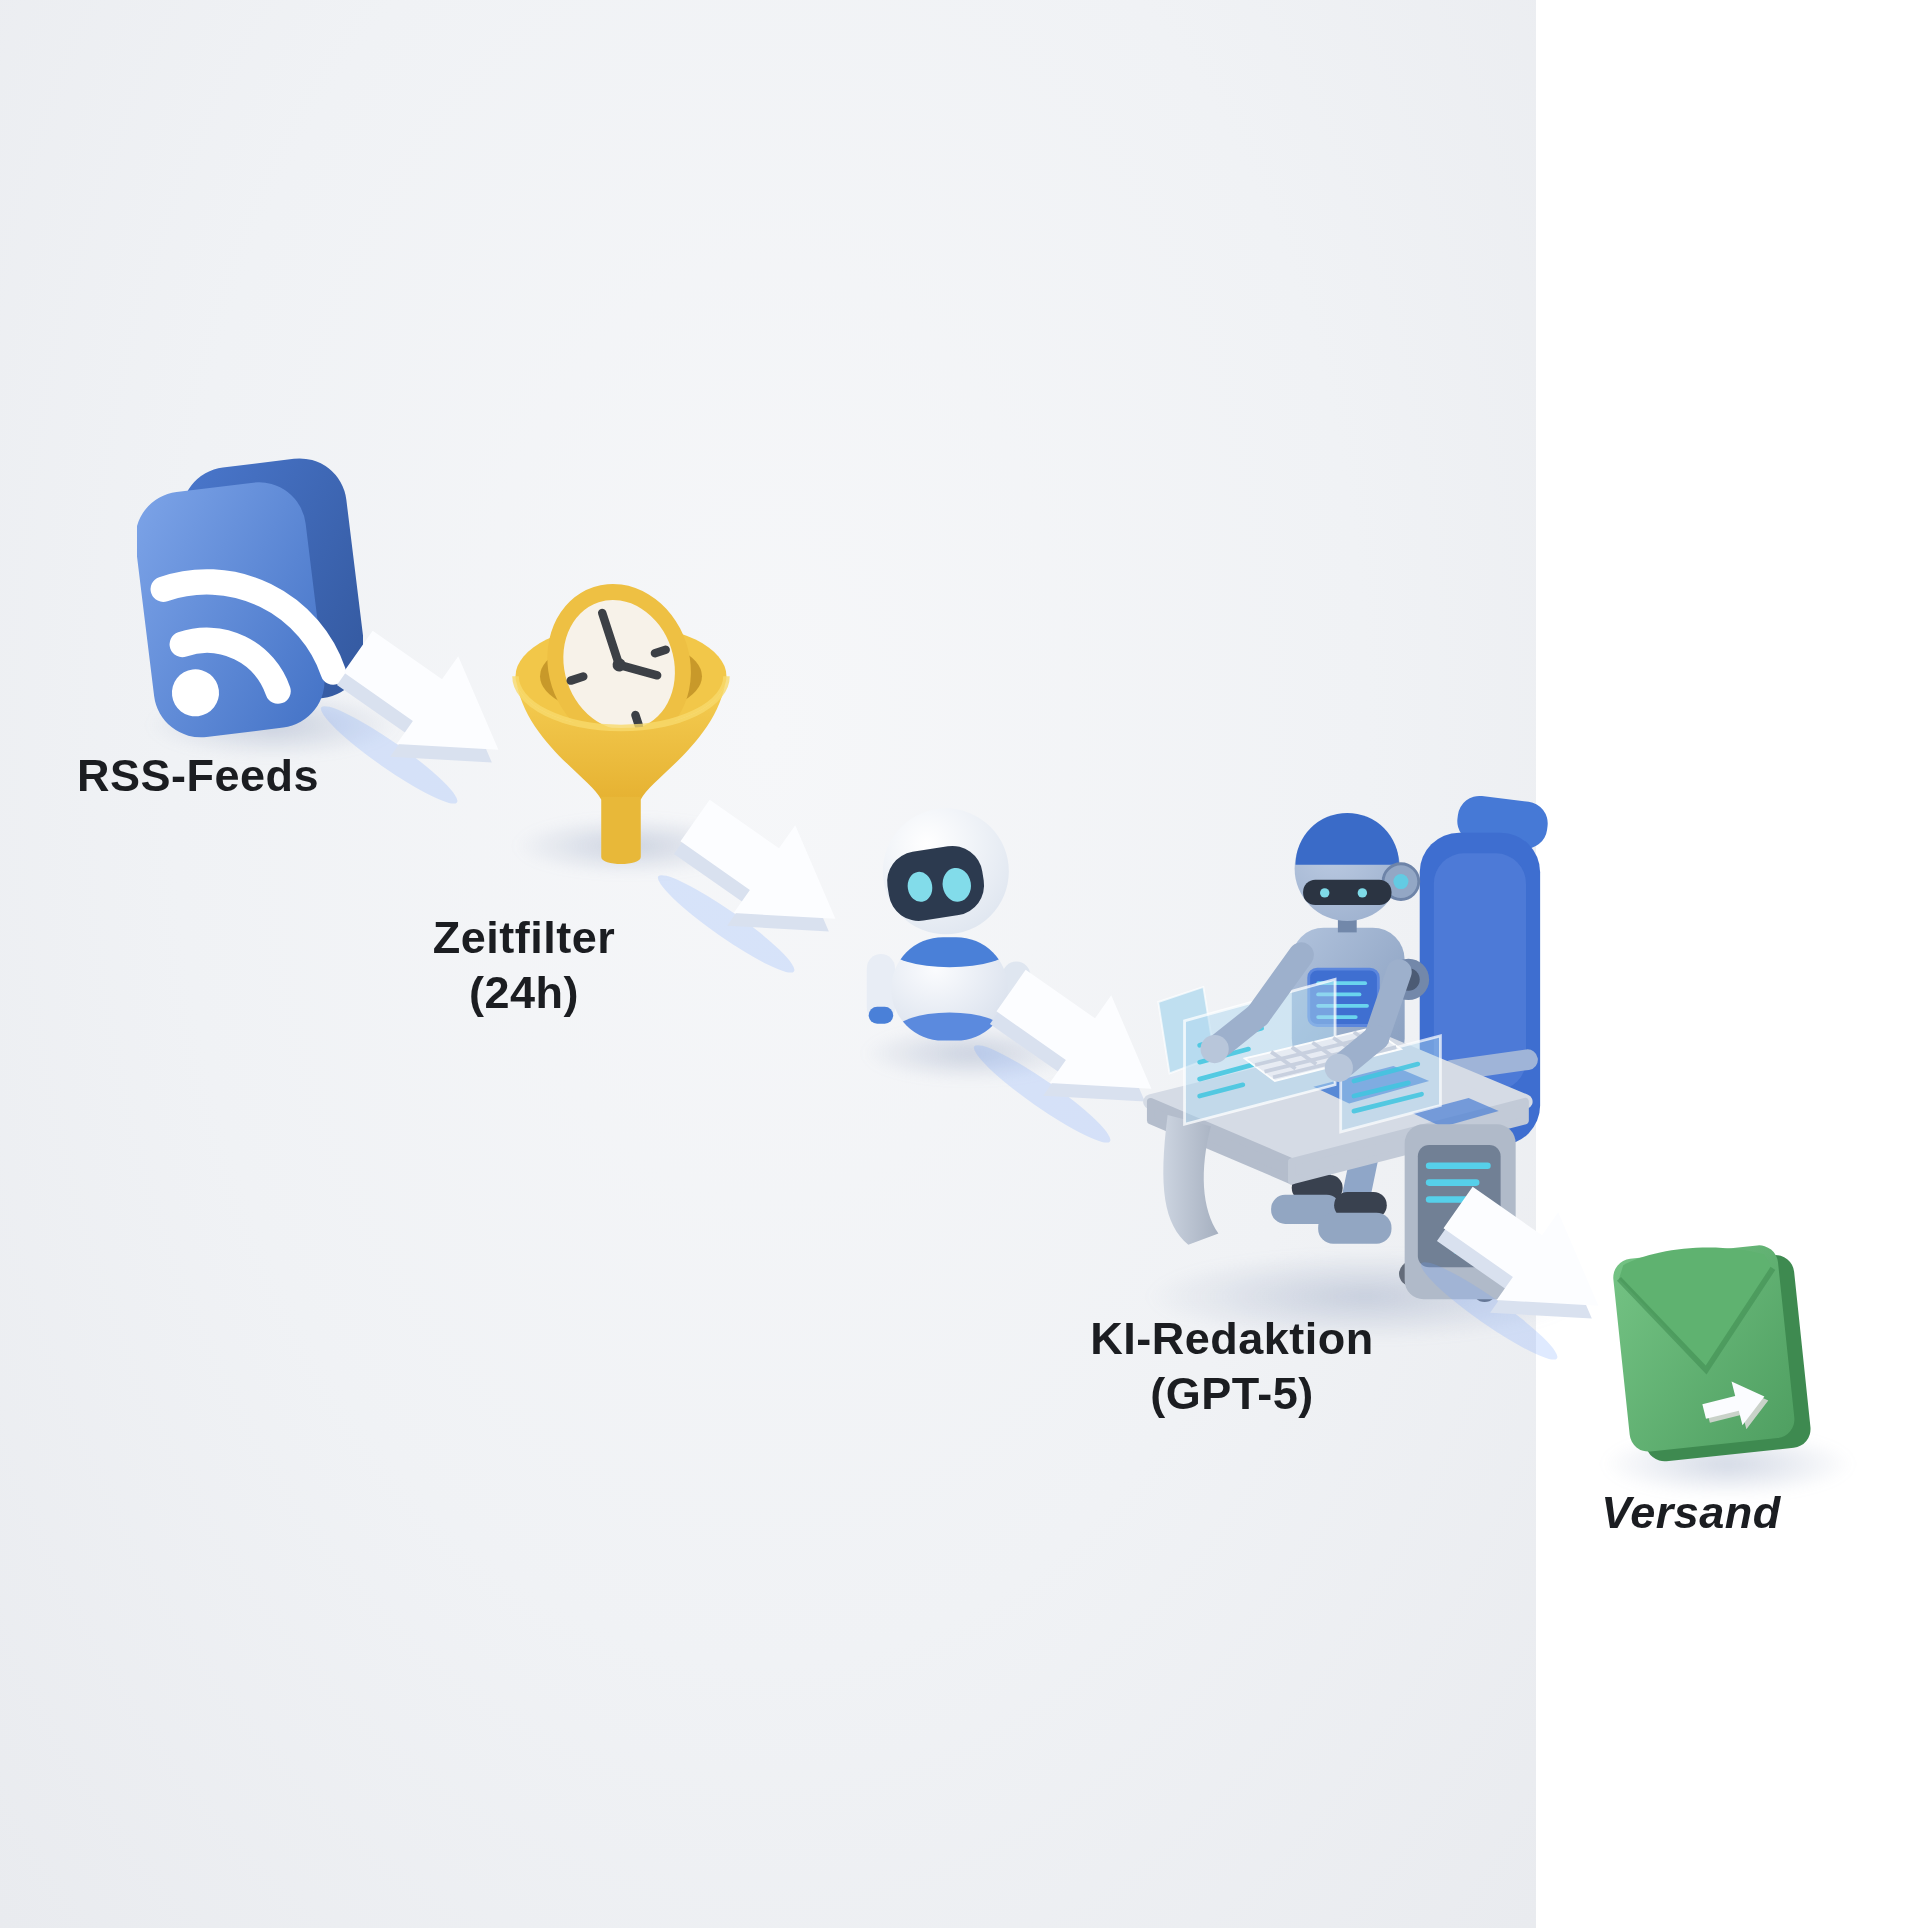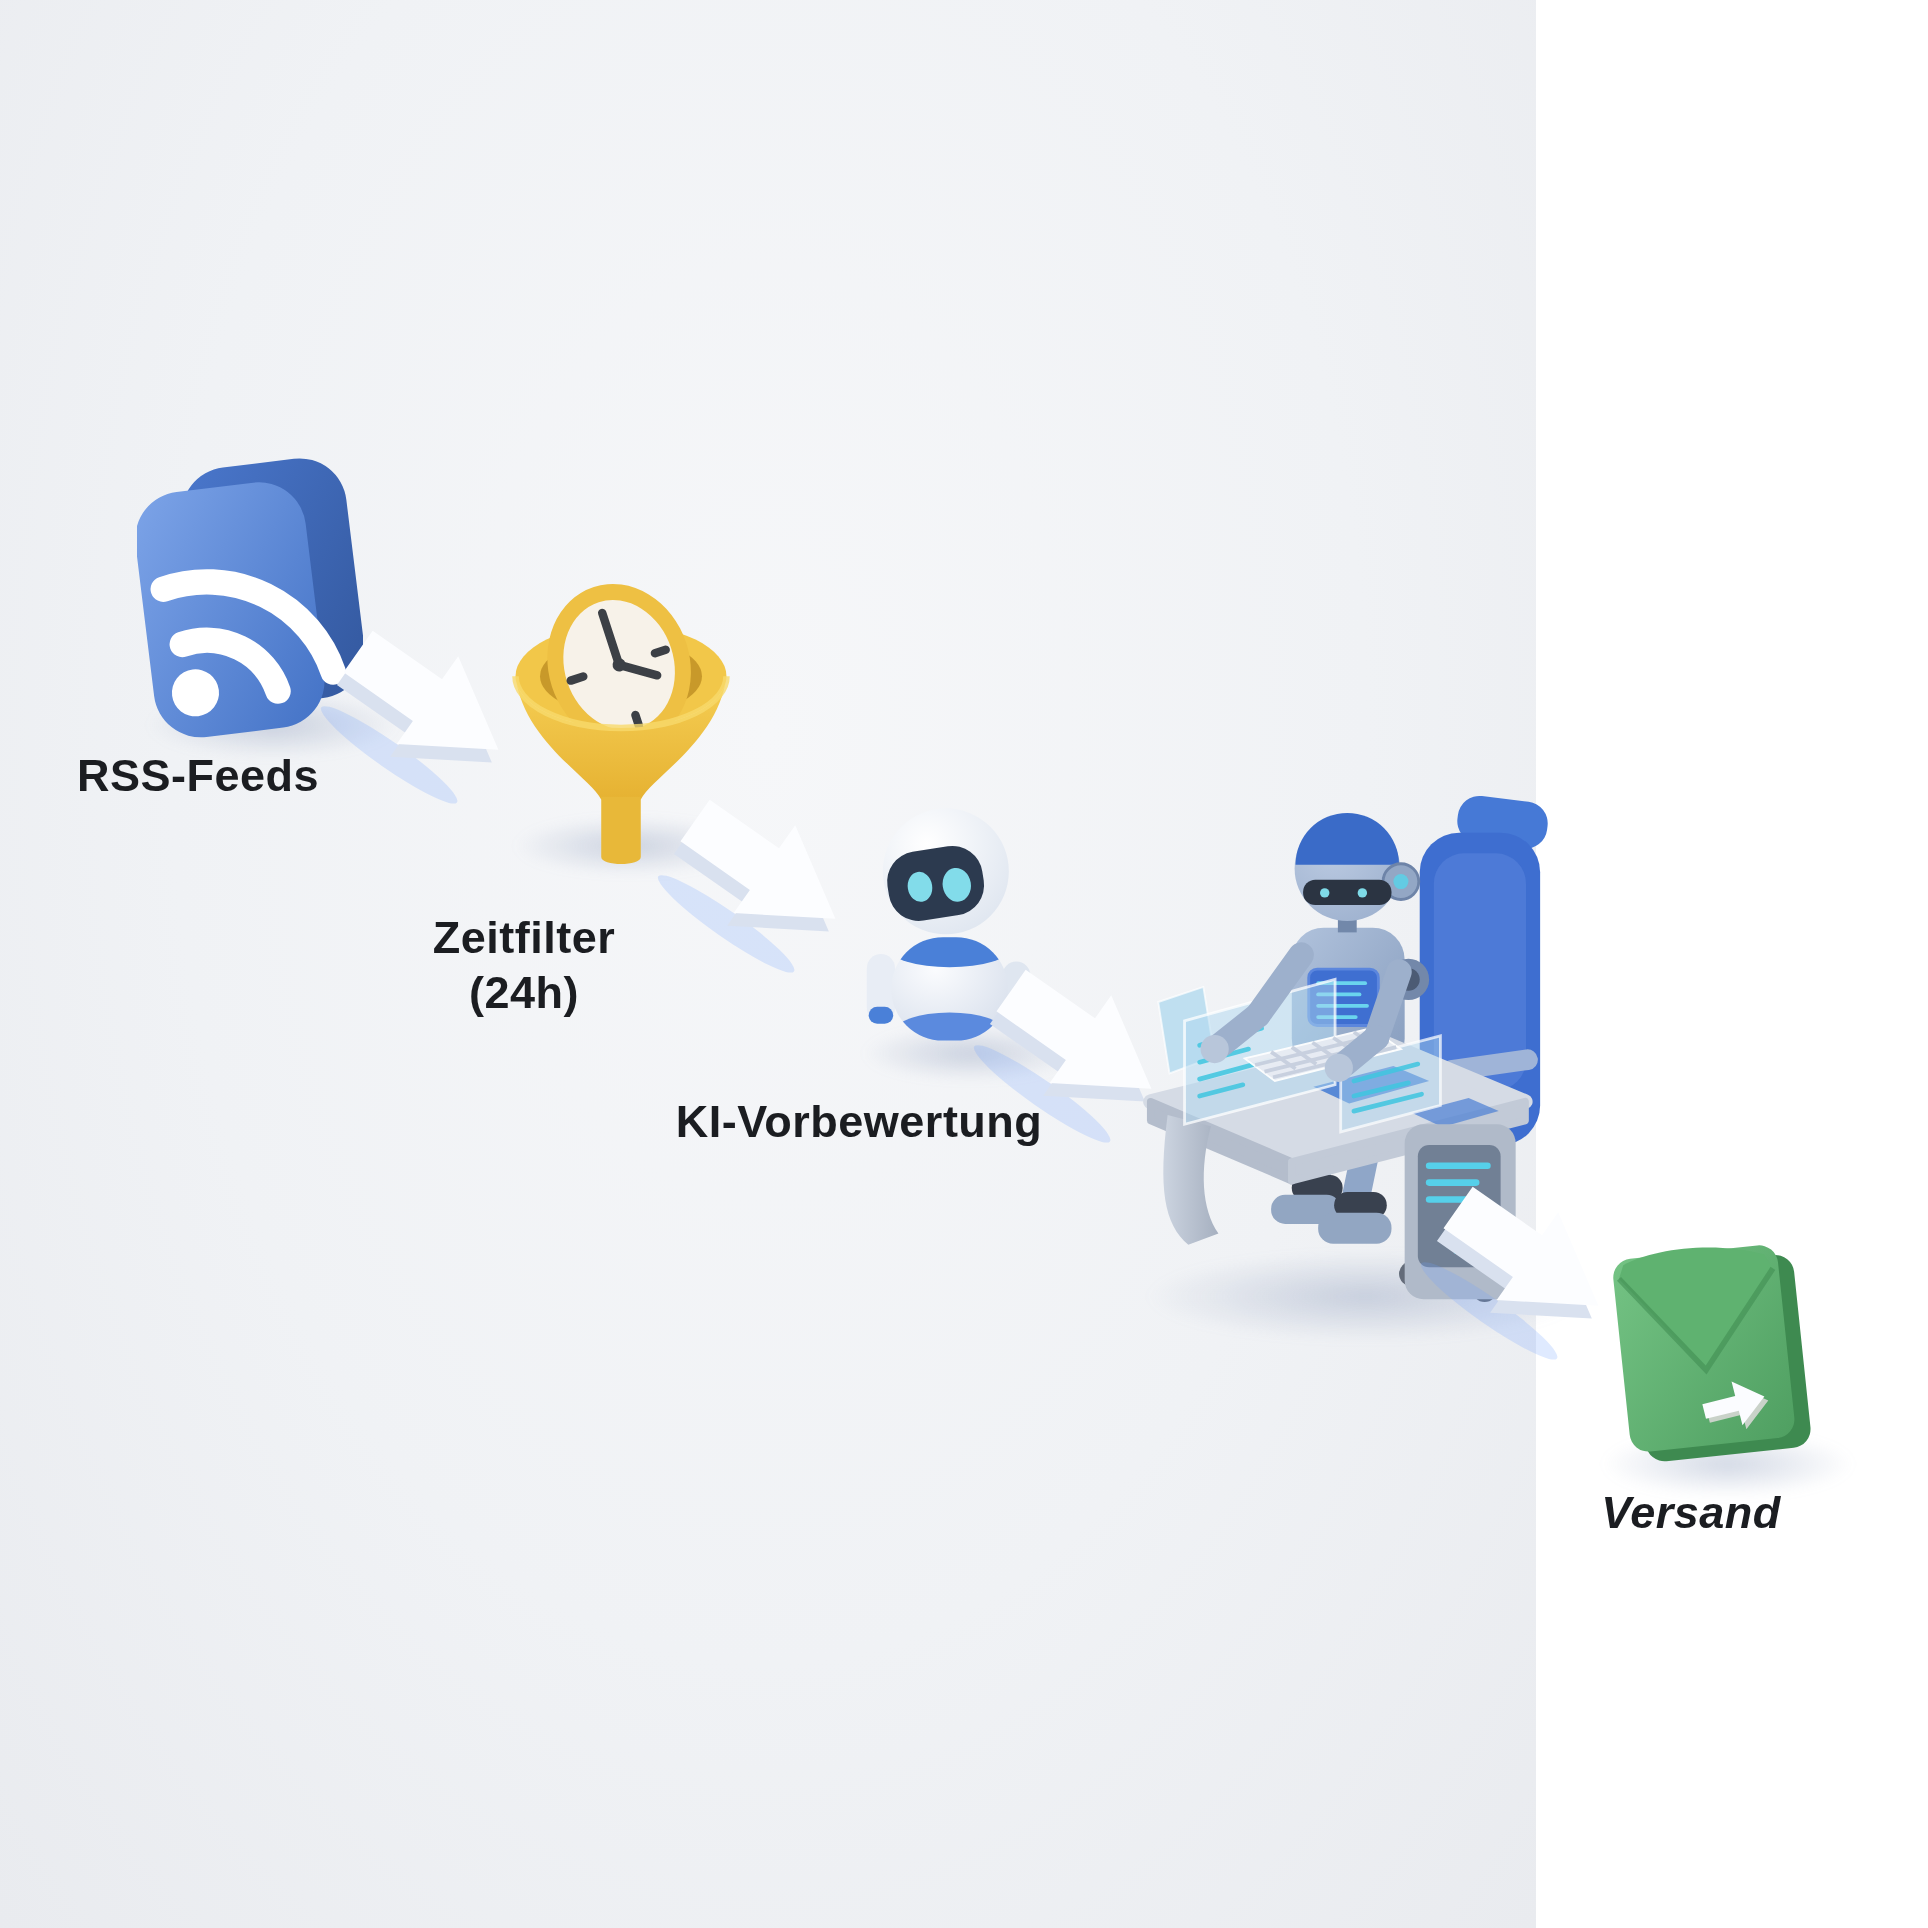--- a/index.html
+++ b/index.html
@@ -322,22 +322,25 @@
   <div class="label" style="left:198px;top:749px;">
     <span>RSS-Feeds</span>
   </div>
 
   <div class="label" style="left:524px;top:911px;">
     <div>Zeitfilter</div>
     <div>(24h)</div>
   </div>
 
   <div class="label" style="left:859px;top:1095px;">
-    <div>KI-Vorbewertung</div>
-  </div>
-
+  </div>
+
+  <div class="label" style="left:1232px;top:1312px;">
+    <div>KI-Redaktion</div>
+    <div>(GPT-5)</div>
+  </div>
 
   <div class="label" style="left:1691px;top:1486px;font-style:italic;">
     <span>Versand</span>
   </div>
 
 </div>
 
 
 </body></html>

